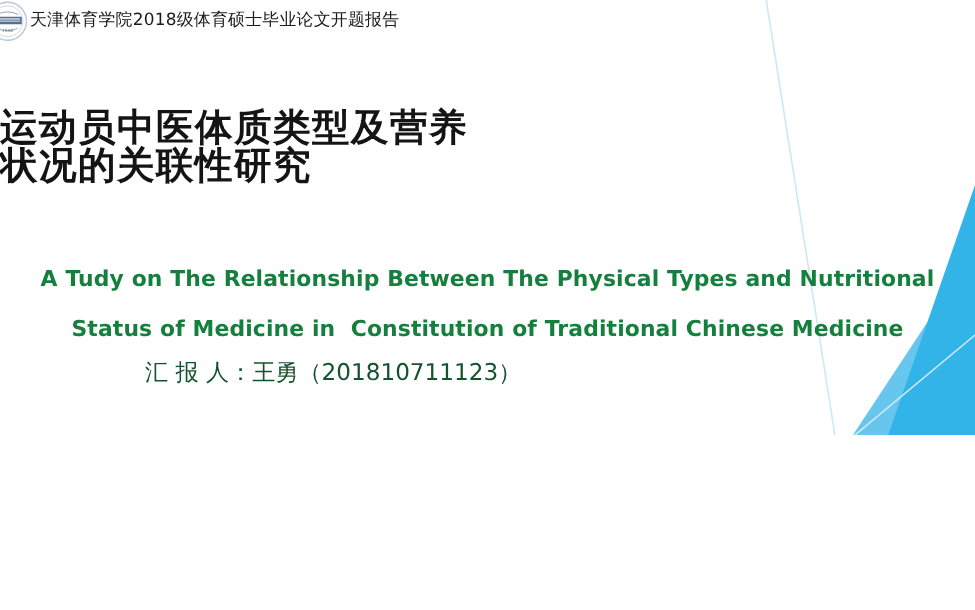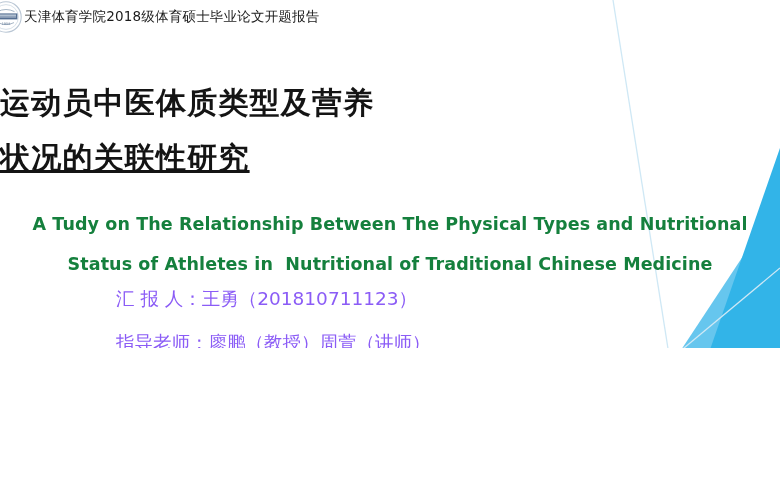--- a/index.html
+++ b/index.html
@@ -61,22 +61,20 @@
     text-align: left;
   }
   .title-line {
     font-size: 30px;
     font-weight: bold;
     color: #141414;
     line-height: 1.0;
     letter-spacing: 1.2px;
   }
   .title-line.second {
-    margin-top: 25px;
-    text-decoration: underline;
   }
 
   .subtitle-block {
     position: absolute;
     left: 0;
     top: 216px;
     width: 780px;
     text-align: center;
   }
   .subtitle-line {
@@ -93,21 +91,21 @@
 
   
   .info-block {
     position: absolute;
     left: 116px;
     top: 290px;
     width: 560px;
   }
   .info-line {
     font-size: 18.5px;
-    color: #8b5cf6;
+    color: #14532d;
     line-height: 1.0;
     margin-bottom: 25px;
     white-space: pre;
   }
   .info-line:last-child { margin-bottom: 0; }
   .info-line.l1 { margin-left: 0px; }
   .info-line.l2 { margin-left: 5px; }
   .info-line.l3 { margin-left: 0px; }
   .info-line.l4 { margin-left: 8px; }
 </style>
@@ -147,21 +145,20 @@
     <div class="header-title">天津体育学院2018级体育硕士毕业论文开题报告</div>
   </div>
 
   <div class="title-block">
     <div class="title-line first">运动员中医体质类型及营养</div>
     <div class="title-line second">状况的关联性研究</div>
   </div>
 
   <div class="subtitle-block">
     <div class="subtitle-line first">A Tudy on The Relationship Between The Physical Types and Nutritional</div>
-    <div class="subtitle-line second">Status of Athletes in  Nutritional of Traditional Chinese Medicine</div>
+    <div class="subtitle-line second">Status of Medicine in  Constitution of Traditional Chinese Medicine</div>
   </div>
 
   <div class="info-block">
     <div class="info-line l1">汇 报 人：王勇（201810711123）</div>
-    <div class="info-line l3">指导老师：廖鹏（教授）周萱（讲师）</div>
   </div>
 
 </div>
 
 </body></html>

